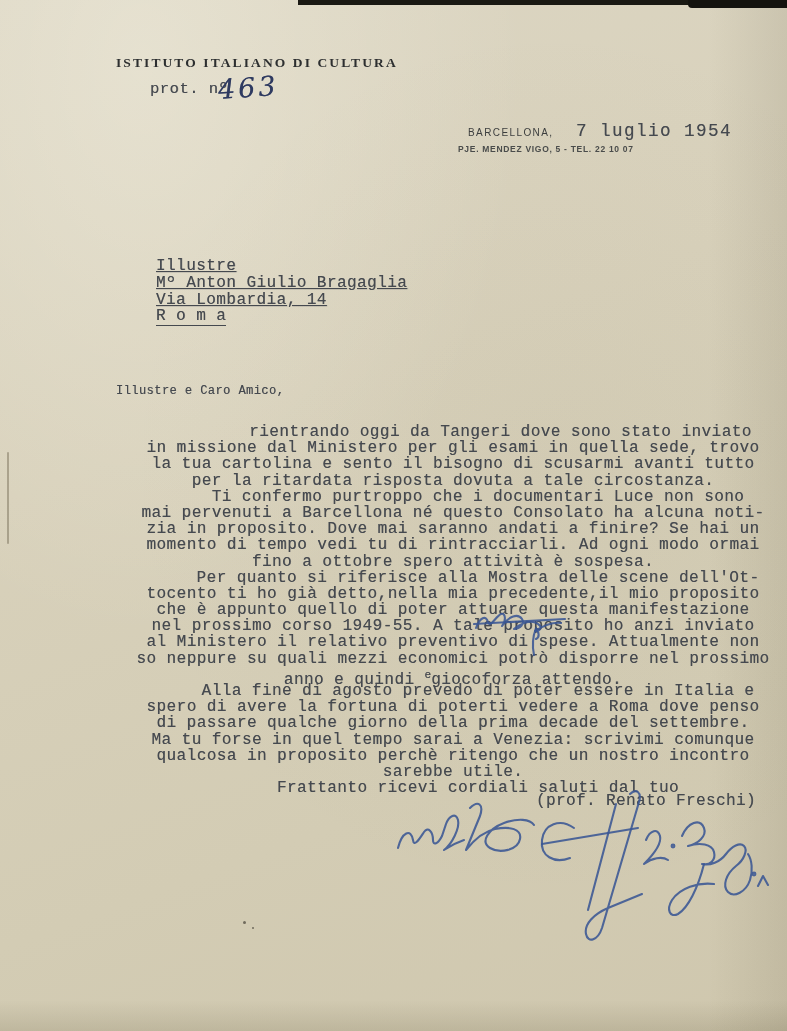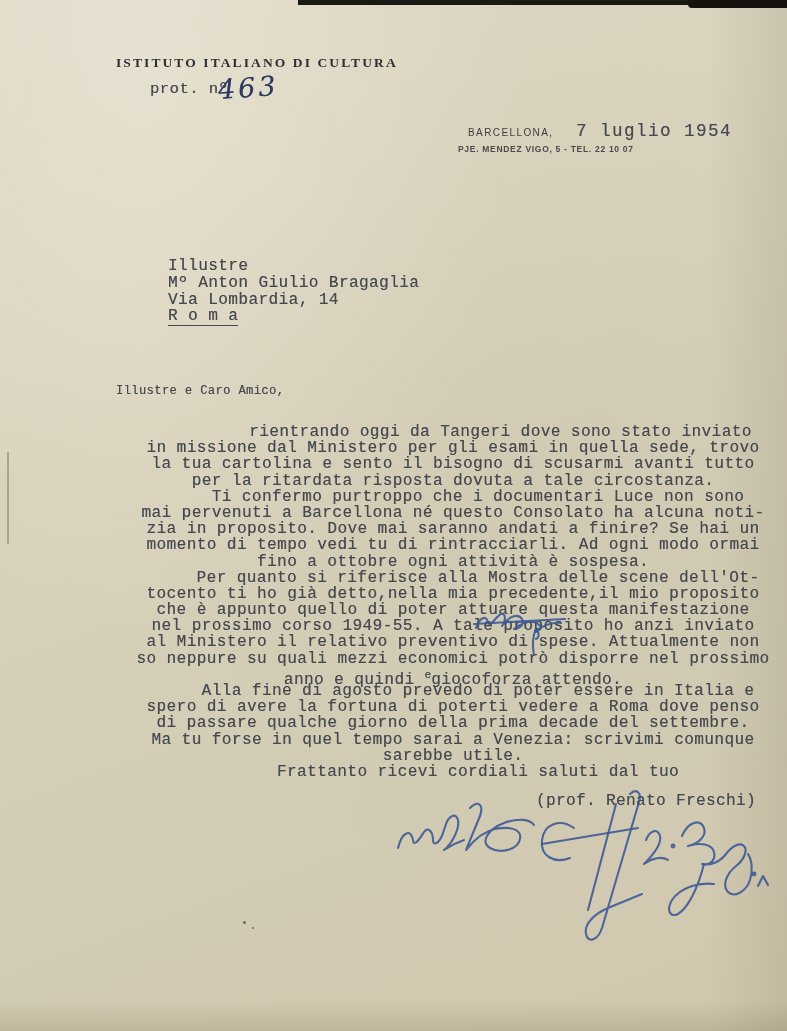--- a/index.html
+++ b/index.html
@@ -32,21 +32,21 @@
   .prot-number{
     position:absolute;left:68px;top:-8px;
     font-family:"DejaVu Serif","Liberation Serif",serif;font-style:italic;
     font-size:27px;color:#2e3a60;letter-spacing:3px;transform:rotate(-4deg);
     text-shadow:0 0 0.5px rgba(46,58,96,0.6);
   }
   .city{position:absolute;left:468px;top:127px;font-family:"Liberation Sans","DejaVu Sans",sans-serif;font-size:10px;font-weight:400;letter-spacing:1.4px;color:#3c3e3e;}
   .dateline{position:absolute;left:538px;top:121px;font-size:17.5px;letter-spacing:1.5px;margin-left:38px;}
   .street{position:absolute;left:458px;top:144px;font-family:"Liberation Sans","DejaVu Sans",sans-serif;font-size:8.5px;font-weight:700;letter-spacing:0.7px;color:#4a4c4b;}
 
-  .recipient{position:absolute;left:168px;top:257px;font-size:16px;letter-spacing:0.45px;}
+  .recipient{position:absolute;left:156px;top:257px;font-size:16px;letter-spacing:0.45px;text-decoration:underline;}
   .recipient .line{height:16.8px;white-space:nowrap;}
   .recipient .underlined{display:inline-block;border-bottom:1.6px solid #45494f;padding-bottom:0px;}
 
   .salutation{position:absolute;left:116px;top:384px;font-size:12px;letter-spacing:0.45px;white-space:nowrap;}
 
   .body-block{position:absolute;left:123px;top:424px;width:660px;font-size:16px;letter-spacing:0.45px;text-align:center;}
   .body-block .line{height:16.2px;line-height:16.2px;white-space:nowrap;}
   .sup{font-size:11px;vertical-align:6px;letter-spacing:0;}
 
   .typed-name{position:absolute;left:536px;top:792px;font-size:16px;letter-spacing:0.4px;white-space:nowrap;}
@@ -89,32 +89,33 @@
 
   <div class="body-block typed">
       <div class="line" style="text-indent: 95px;">rientrando oggi da Tangeri dove sono stato inviato</div>
       <div class="line">in missione dal Ministero per gli esami in quella sede, trovo</div>
       <div class="line">la tua cartolina e sento il bisogno di scusarmi avanti tutto</div>
       <div class="line">per la ritardata risposta dovuta a tale circostanza.</div>
       <div class="line" style="text-indent: 50px;">Ti confermo purtroppo che i documentari Luce non sono</div>
       <div class="line">mai pervenuti a Barcellona né questo Consolato ha alcuna noti-</div>
       <div class="line">zia in proposito. Dove mai saranno andati a finire? Se hai un</div>
       <div class="line">momento di tempo vedi tu di rintracciarli. Ad ogni modo ormai</div>
-      <div class="line">fino a ottobre ogni attività è sospesa.</div>
+      <div class="line">fino a ottobre spero attività è sospesa.</div>
       <div class="line" style="text-indent: 50px;">Per quanto si riferisce alla Mostra delle scene dell'Ot-</div>
       <div class="line">tocento ti ho già detto,nella mia precedente,il mio proposito</div>
       <div class="line">che è appunto quello di poter attuare questa manifestazione</div>
       <div class="line">nel prossimo corso 1949-55. A tale proposito ho anzi inviato</div>
       <div class="line">al Ministero il relativo preventivo di spese. Attualmente non</div>
       <div class="line">so neppure su quali mezzi economici potrò disporre nel prossimo</div>
       <div class="line">anno e quindi <span class="sup">e</span>giocoforza attendo.</div>
       <div class="line" style="text-indent: 50px;">Alla fine di agosto prevedo di poter essere in Italia e</div>
       <div class="line">spero di avere la fortuna di poterti vedere a Roma dove penso</div>
       <div class="line">di passare qualche giorno della prima decade del settembre.</div>
       <div class="line">Ma tu forse in quel tempo sarai a Venezia: scrivimi comunque</div>
+      <div class="line">qualcosa in proposito perchè ritengo che un nostro incontro</div>
       <div class="line">sarebbe utile.</div>
       <div class="line" style="text-indent: 50px;">Frattanto ricevi cordiali saluti dal tuo</div>
     </div>
 
   <div class="typed-name typed">(prof. Renato Freschi)</div>
 
   <svg class="correction-svg" viewBox="0 0 96 28">
     <path class="ink" d="M3,20 C7,9 13,7 15,14 C17,21 23,8 28,6 C33,4 33,14 29,18 C36,8 45,5 49,11 C52,16 47,21 41,21 C50,14 59,12 65,16 C70,19 67,23 62,23 C70,18 80,14 88,15"></path>
     <path class="ink" d="M1,16 L92,11" stroke-width="1.7"></path>
   </svg>

